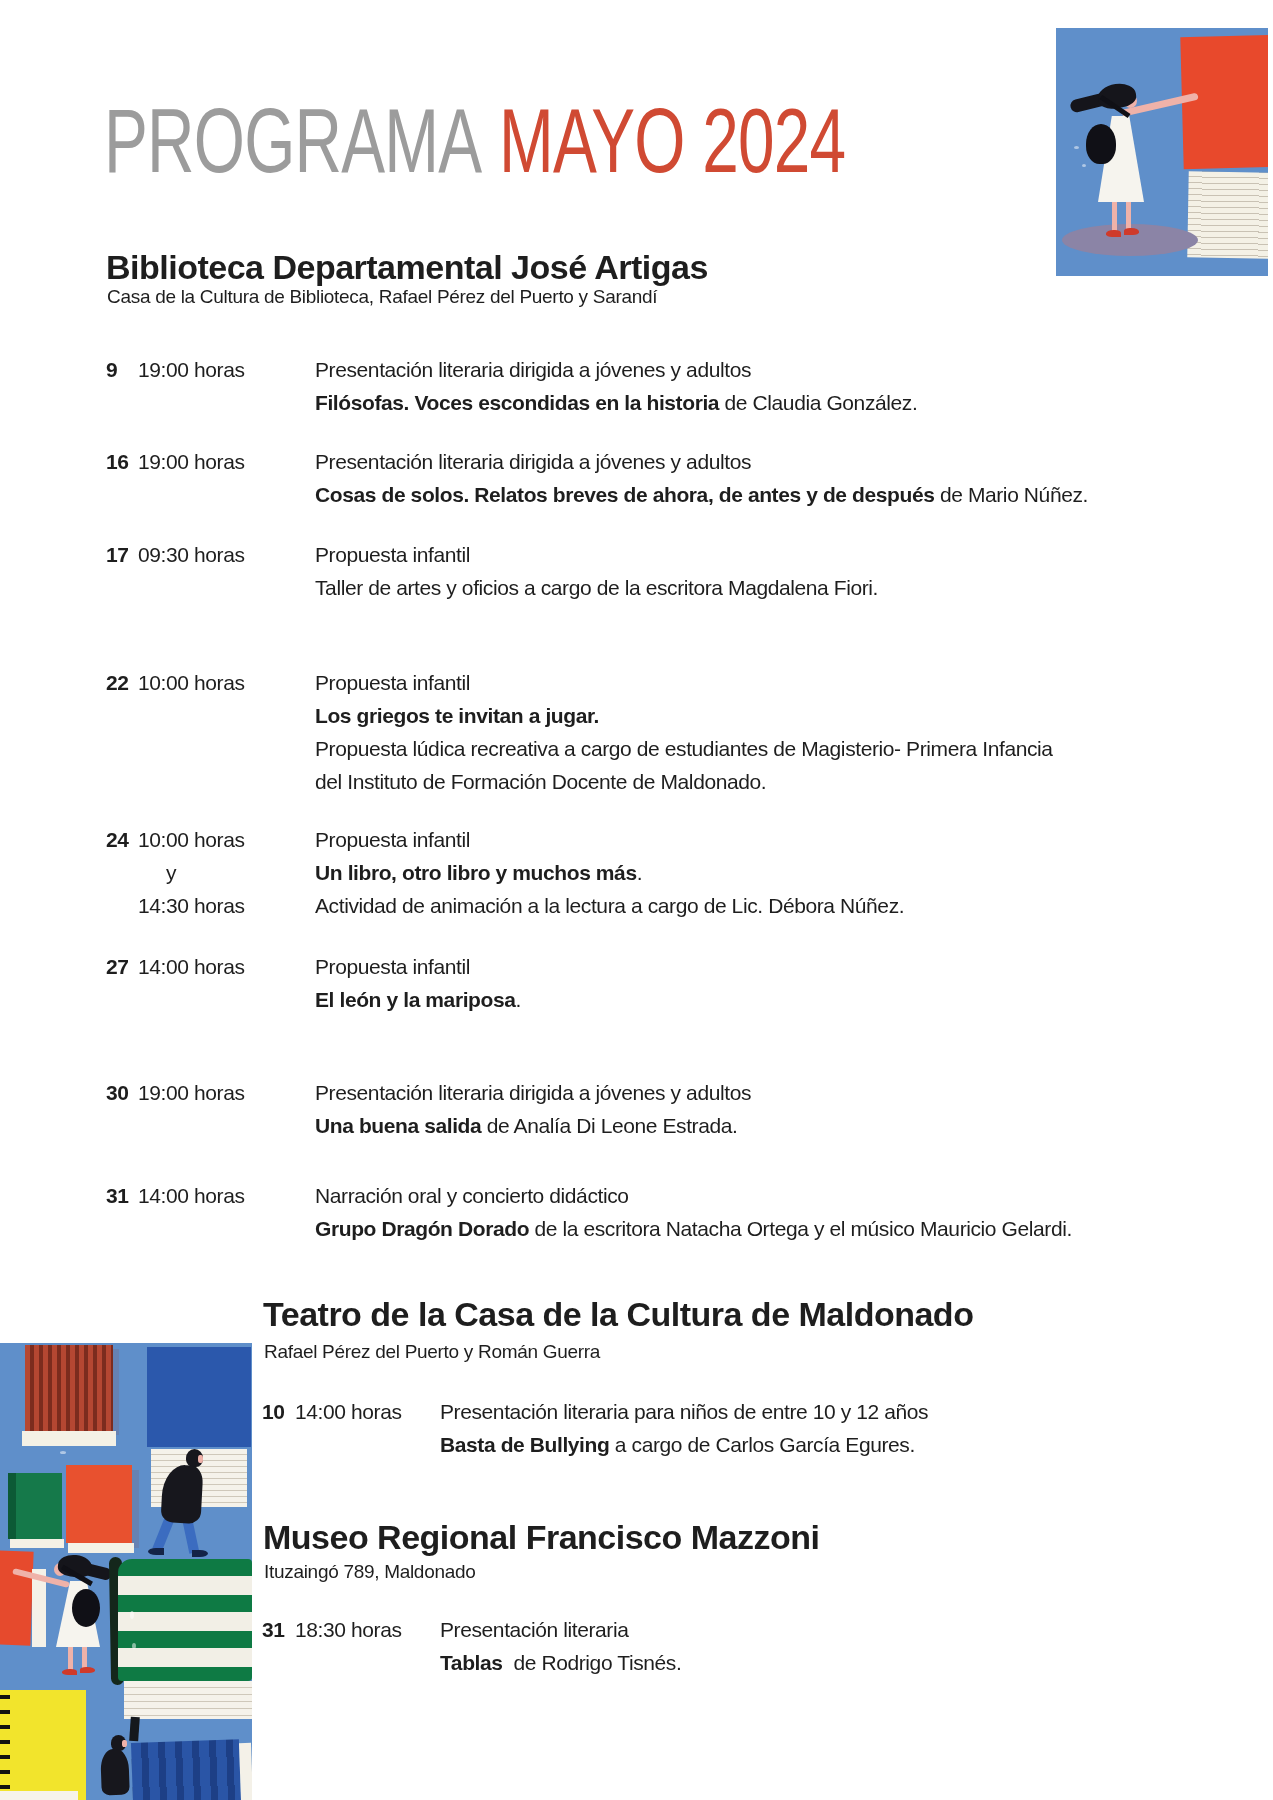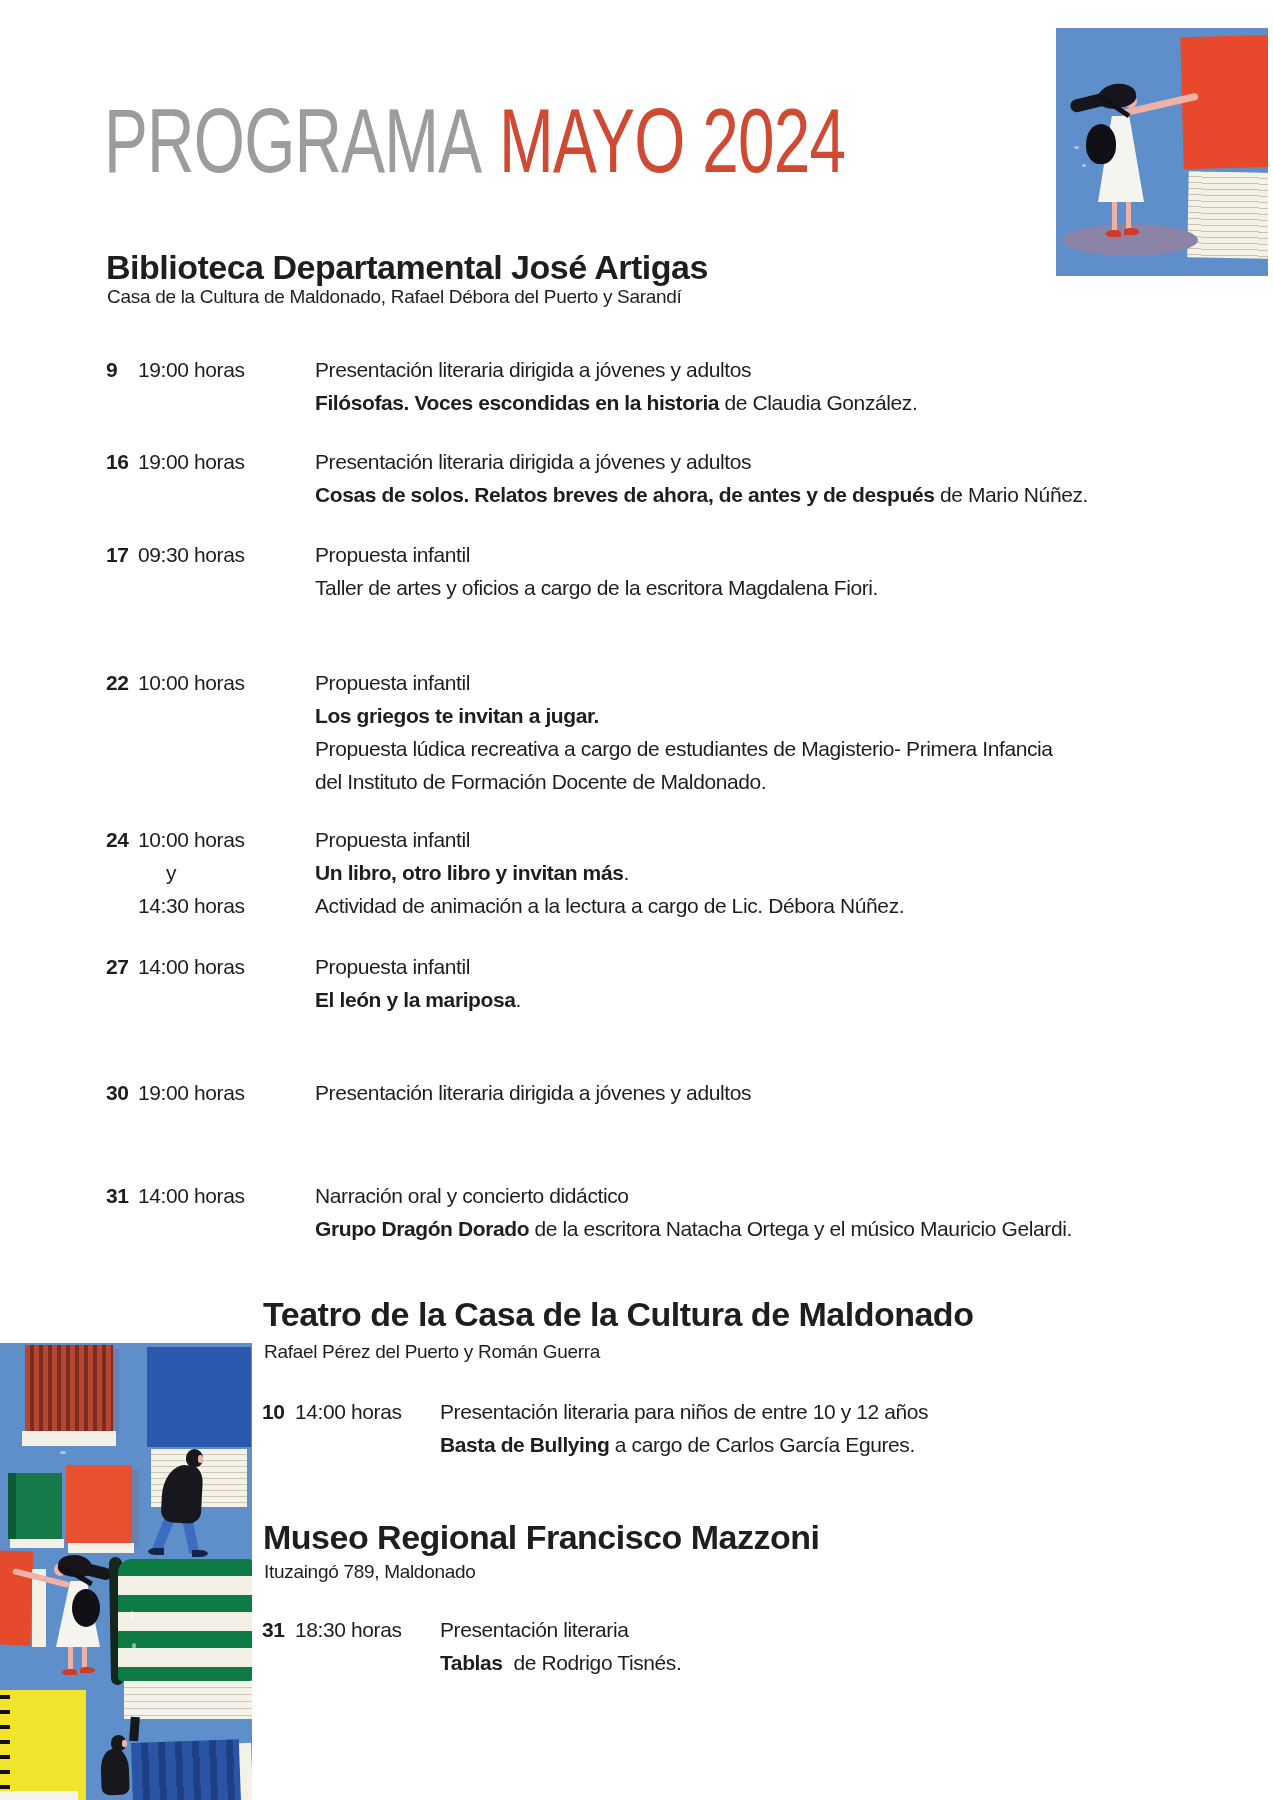--- a/index.html
+++ b/index.html
@@ -74,21 +74,21 @@
       <div class="shape" style="left:50px;top:118px;width:5px;height:28px;background:var(--skin);"></div>
       <div class="shape" style="left:30px;top:146px;width:15px;height:7px;background:#cf3a2a;border-radius:50% 40% 0 40%;"></div>
       <div class="shape" style="left:48px;top:144px;width:15px;height:7px;background:#cf3a2a;border-radius:40% 50% 40% 0;"></div>
     </div>
     <div class="speck" style="left:18px;top:118px;width:5px;height:3px;"></div>
     <div class="speck" style="left:26px;top:136px;width:4px;height:3px;"></div>
   </div>
 
   <section class="venue v0">
     <h2 class="vname" style="left:106px;top:251px;">Biblioteca Departamental José Artigas</h2>
-    <p class="vaddr" style="left:107px;top:284px;">Casa de la Cultura de Maldonado, Rafael Débora del Puerto y Sarandí</p>
+    <p class="vaddr" style="left:107px;top:284px;">Casa de la Cultura de Biblioteca, Rafael Pérez del Puerto y Sarandí</p>
   <div class="event-row" style="top: 353px;">
         <div class="col date-col">9</div>
         <div class="col time-col">
           <div class="tline">19:00 horas</div>
         </div>
         <div class="col desc-col">
           <div class="dline"><span>Presentación literaria dirigida a jóvenes y adultos</span></div>
           <div class="dline"><span class="b">Filósofas. Voces escondidas en la historia</span><span> de Claudia González.</span></div>
         </div>
       </div>
@@ -126,41 +126,42 @@
       </div>
       <div class="event-row" style="top: 823px;">
         <div class="col date-col">24</div>
         <div class="col time-col">
           <div class="tline">10:00 horas</div>
           <div class="tline connector">y</div>
           <div class="tline">14:30 horas</div>
         </div>
         <div class="col desc-col">
           <div class="dline"><span>Propuesta infantil</span></div>
-          <div class="dline"><span class="b">Un libro, otro libro y invitan más</span><span>.</span></div>
+          <div class="dline"><span class="b">Un libro, otro libro y muchos más</span><span>.</span></div>
           <div class="dline"><span>Actividad de animación a la lectura a cargo de Lic. Débora Núñez.</span></div>
         </div>
       </div>
       <div class="event-row" style="top: 950px;">
         <div class="col date-col">27</div>
         <div class="col time-col">
           <div class="tline">14:00 horas</div>
         </div>
         <div class="col desc-col">
           <div class="dline"><span>Propuesta infantil</span></div>
           <div class="dline"><span class="b">El león y la mariposa</span><span>.</span></div>
         </div>
       </div>
       <div class="event-row" style="top: 1076px;">
         <div class="col date-col">30</div>
         <div class="col time-col">
           <div class="tline">19:00 horas</div>
         </div>
         <div class="col desc-col">
           <div class="dline"><span>Presentación literaria dirigida a jóvenes y adultos</span></div>
+          <div class="dline"><span class="b">Una buena salida</span><span> de Analía Di Leone Estrada.</span></div>
         </div>
       </div>
       <div class="event-row" style="top: 1179px;">
         <div class="col date-col">31</div>
         <div class="col time-col">
           <div class="tline">14:00 horas</div>
         </div>
         <div class="col desc-col">
           <div class="dline"><span>Narración oral y concierto didáctico</span></div>
           <div class="dline"><span class="b">Grupo Dragón Dorado</span><span> de la escritora Natacha Ortega y el músico Mauricio Gelardi.</span></div>

